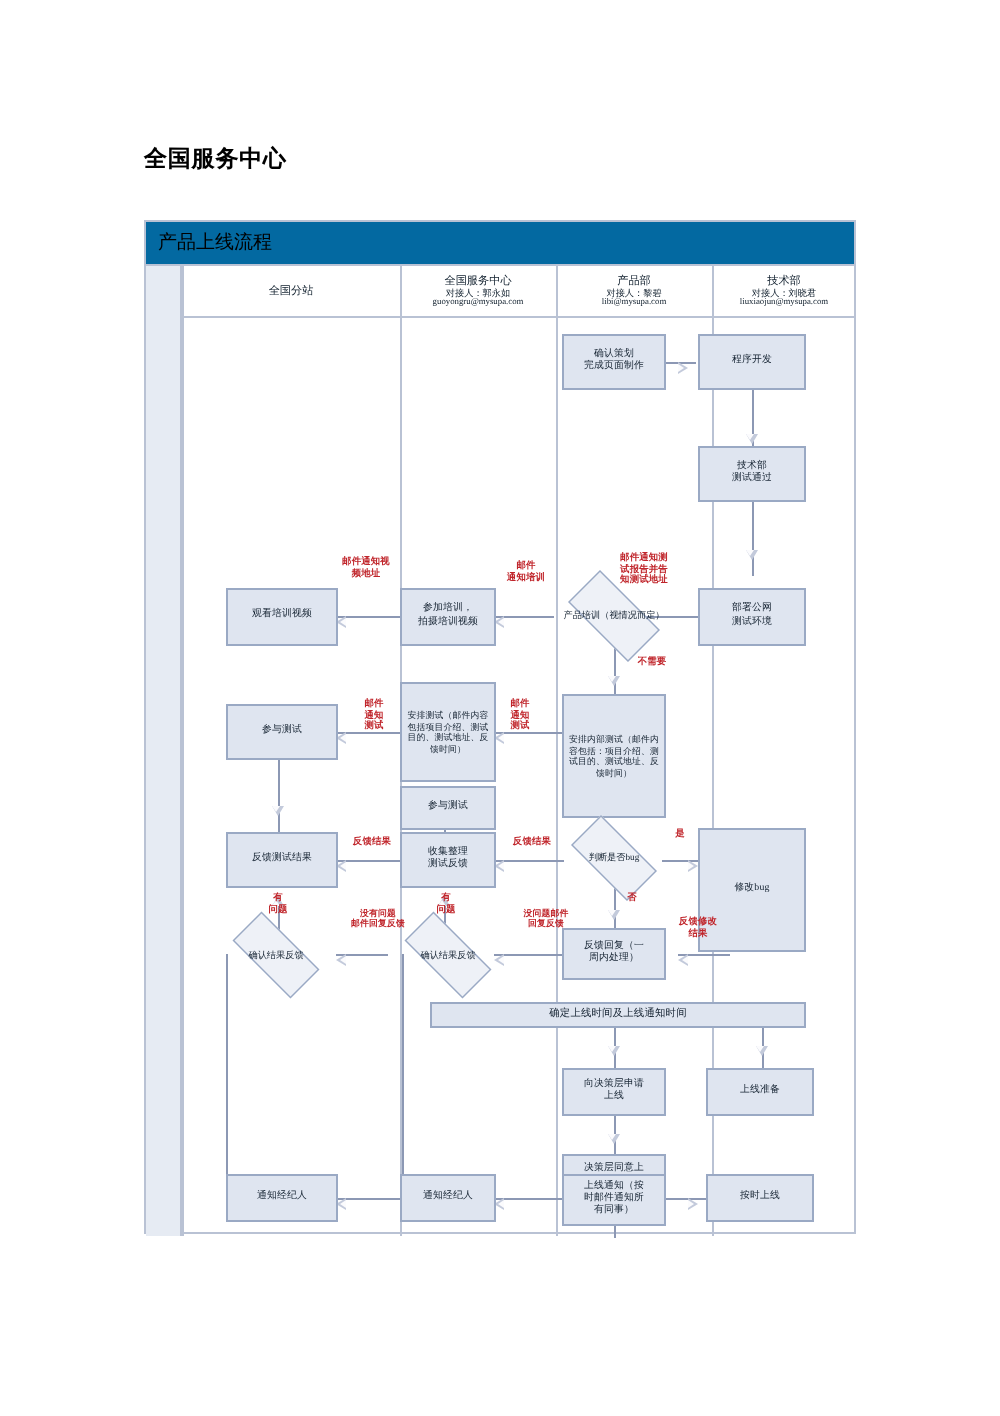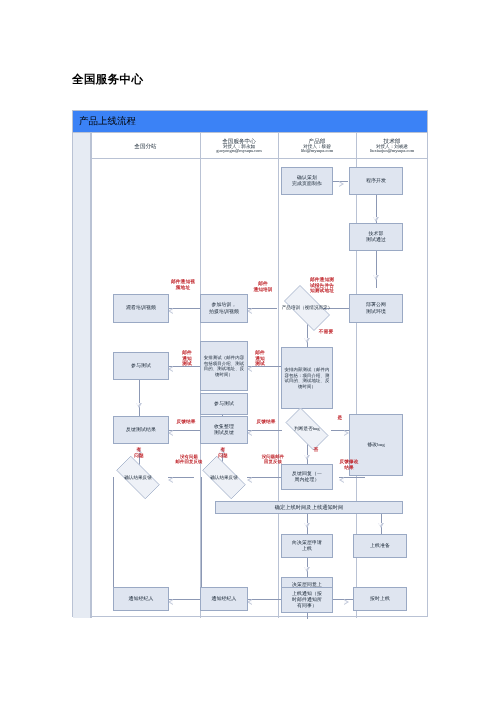--- a/index.html
+++ b/index.html
@@ -24,21 +24,21 @@
   .chart-frame{
     position:absolute;left:72px;top:110px;
     width:356px;height:507px;
     border:1px solid #b9c2d4;
     background:#fff;
     box-sizing:border-box;
   }
   .chart-caption{
     position:absolute;left:0;top:0;width:100%;height:22px;
     border-bottom:1px solid #b9c2d4;
-    background:#3b82f6;
+    background:#0369a1;
     box-sizing:border-box;
     font-family:"Liberation Serif","DejaVu Serif",serif;
     font-size:9.5px;color:#000;
     display:flex;align-items:center;padding-left:6px;
   }
   
   .gutter{
     position:absolute;left:0;top:22px;width:18px;height:485px;
     background:#e6ebf3;border-right:1px solid #b9c2d4;box-sizing:border-box;
   }

